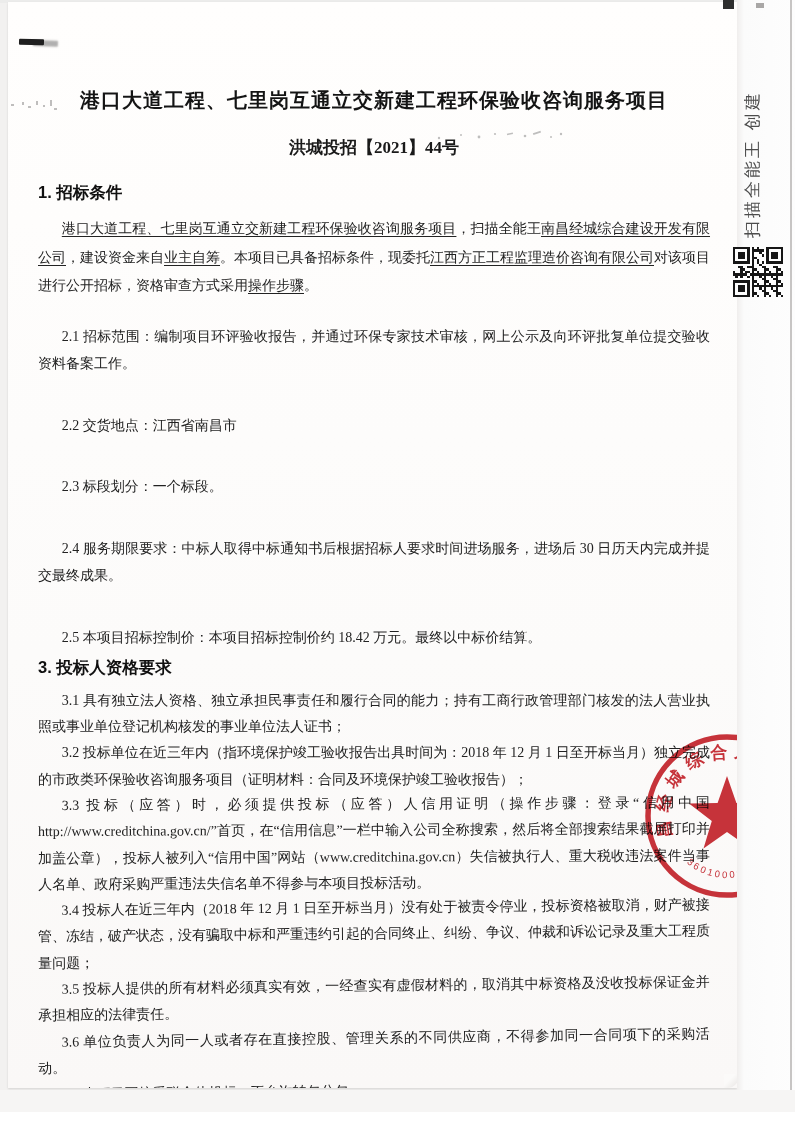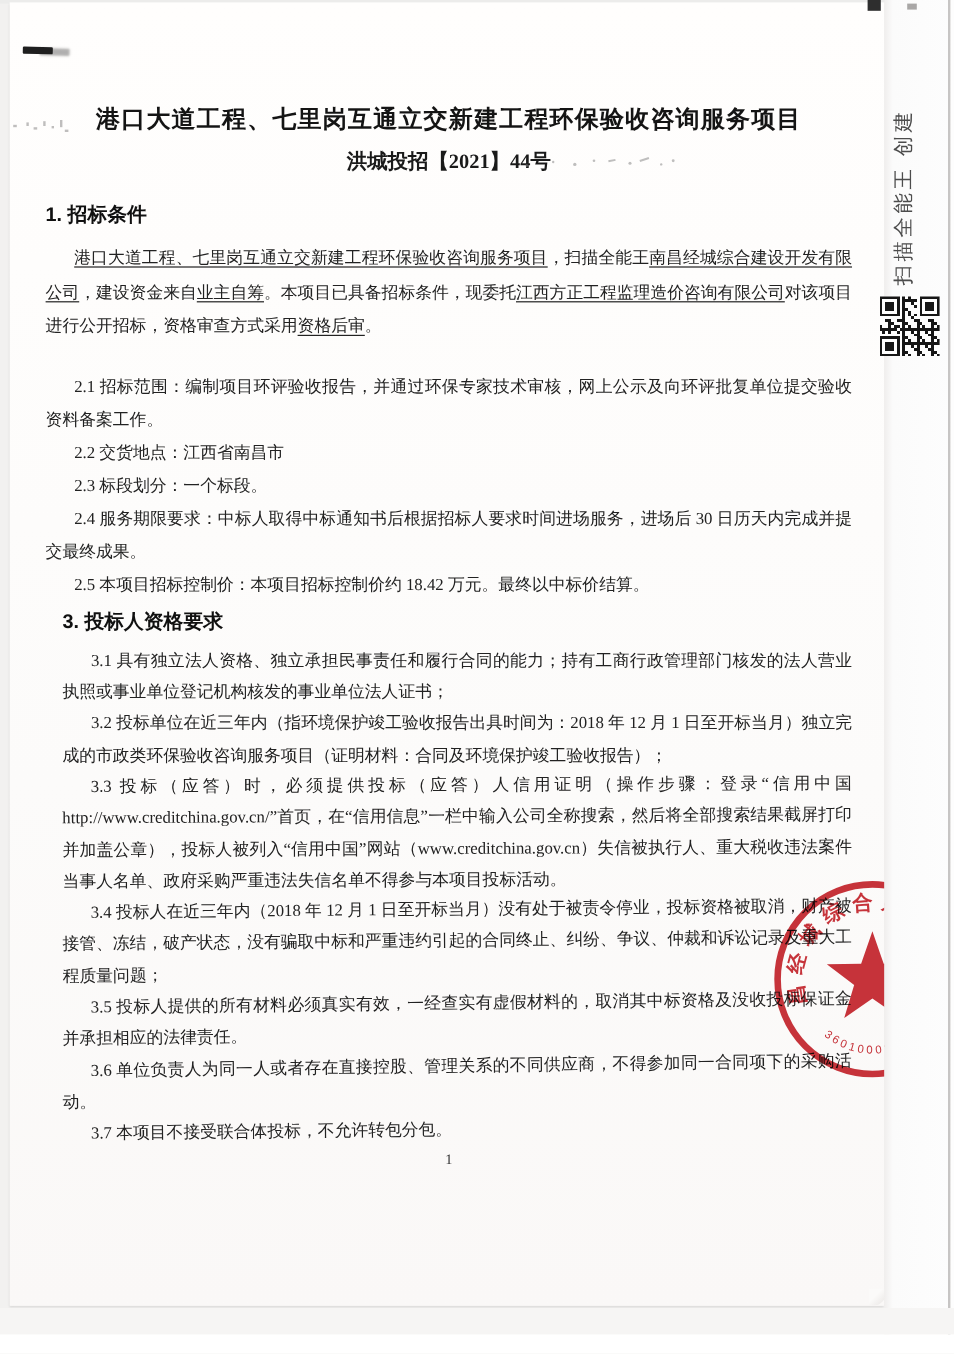--- a/index.html
+++ b/index.html
@@ -40,33 +40,33 @@
   .content{position:relative;padding:0 27px 0 30px;color:#1d1c1c;}
   .doc-title{
     margin-top:84px;text-align:center;
     font:700 20px/28px var(--sans);color:#141414;letter-spacing:1px;
   }
   .announce{
     margin-top:26px;text-align:center;
     font:700 37px/42px var(--serif);color:#121212;letter-spacing:6px;
   }
   .doc-number{
-    margin-top:9px;text-align:center;
+    margin-top:22px;text-align:center;
     font:700 17px/24px var(--serif);color:#1a1a1a;
   }
   .sec-h{font:700 16.5px/22px var(--sans);color:#101010;}
   .sec-0{margin-top:21px;}
   .sec-1{margin-top:22px;}
-  .sec-2{margin-top:4px;margin-left:14px;}
+  .sec-2{margin-top:4px;}
   .para{
     margin:0;text-indent:1.7em;text-align:justify;
     font:14px/28.5px var(--serif);color:#222;
   }
   .sec-0 .para{margin-top:12px;}
-  .sec-1 .para{line-height:27.6px;}
+  .sec-1 .para{line-height:27.6px;margin-top:34px;}
   .sec-1 .para.p-idx-0{margin-top:6px;}
   .sec-2 .para{line-height:26.3px;}
   .sec-2 .para.p-idx-0{margin-top:10px;}
   
   .sec-2 .para{transform-origin:0 50%;}
   .sec-2 .p-idx-2{transform:rotate(-0.25deg);}
   .sec-2 .p-idx-3{transform:rotate(-0.5deg);}
   .sec-2 .p-idx-4{transform:rotate(-0.65deg);}
   .sec-2 .p-idx-5{transform:rotate(-0.75deg);}
   .sec-2 .p-idx-6{transform:rotate(-0.6deg);}
@@ -106,21 +106,21 @@
 
   <div class="top-band"></div>
 
   <div class="page">
     <div class="content">
       <div class="doc-title">港口大道工程、七里岗互通立交新建工程环保验收咨询服务项目</div>
       <div class="doc-number">洪城投招【2021】44号</div>
       <div id="sections">
           <div class="sec sec-0">
             <div class="sec-h">1. 招标条件</div>
-            <p class="para p-idx-0"><span class="u">港口大道工程、七里岗互通立交新建工程环保验收咨询服务项目</span><span class="">，扫描全能王</span><span class="u">南昌经城综合建设开发有限公司</span><span class="">，建设资金来自</span><span class="u">业主自筹</span><span class="">。本项目已具备招标条件，现委托</span><span class="u">江西方正工程监理造价咨询有限公司</span><span class="">对该项目进行公开招标，资格审查方式采用</span><span class="u">资格后审</span><span class="">。</span></p>
+            <p class="para p-idx-0"><span class="u">港口大道工程、七里岗互通立交新建工程环保验收咨询服务项目</span><span class="">，扫描全能王</span><span class="u">南昌经城综合建设开发有限公司</span><span class="">，建设资金来自</span><span class="u">业主自筹</span><span class="">。本项目已具备招标条件，现委托</span><span class="u">江西方正工程监理造价咨询有限公司</span><span class="">对该项目进行公开招标，资格审查方式采用</span><span class="u">操作步骤</span><span class="">。</span></p>
           </div>
           <div class="sec sec-1">
             <p class="para p-idx-0"><span class="">2.1 招标范围：编制项目环评验收报告，并通过环保专家技术审核，网上公示及向环评批复单位提交验收资料备案工作。</span></p>
             <p class="para p-idx-1"><span class="">2.2 交货地点：江西省南昌市</span></p>
             <p class="para p-idx-2"><span class="">2.3 标段划分：一个标段。</span></p>
             <p class="para p-idx-3"><span class="">2.4 服务期限要求：中标人取得中标通知书后根据招标人要求时间进场服务，进场后 30 日历天内完成并提交最终成果。</span></p>
             <p class="para p-idx-4"><span class="">2.5 本项目招标控制价：本项目招标控制价约 18.42 万元。最终以中标价结算。</span></p>
           </div>
           <div class="sec sec-2">
             <div class="sec-h">3. 投标人资格要求</div>

